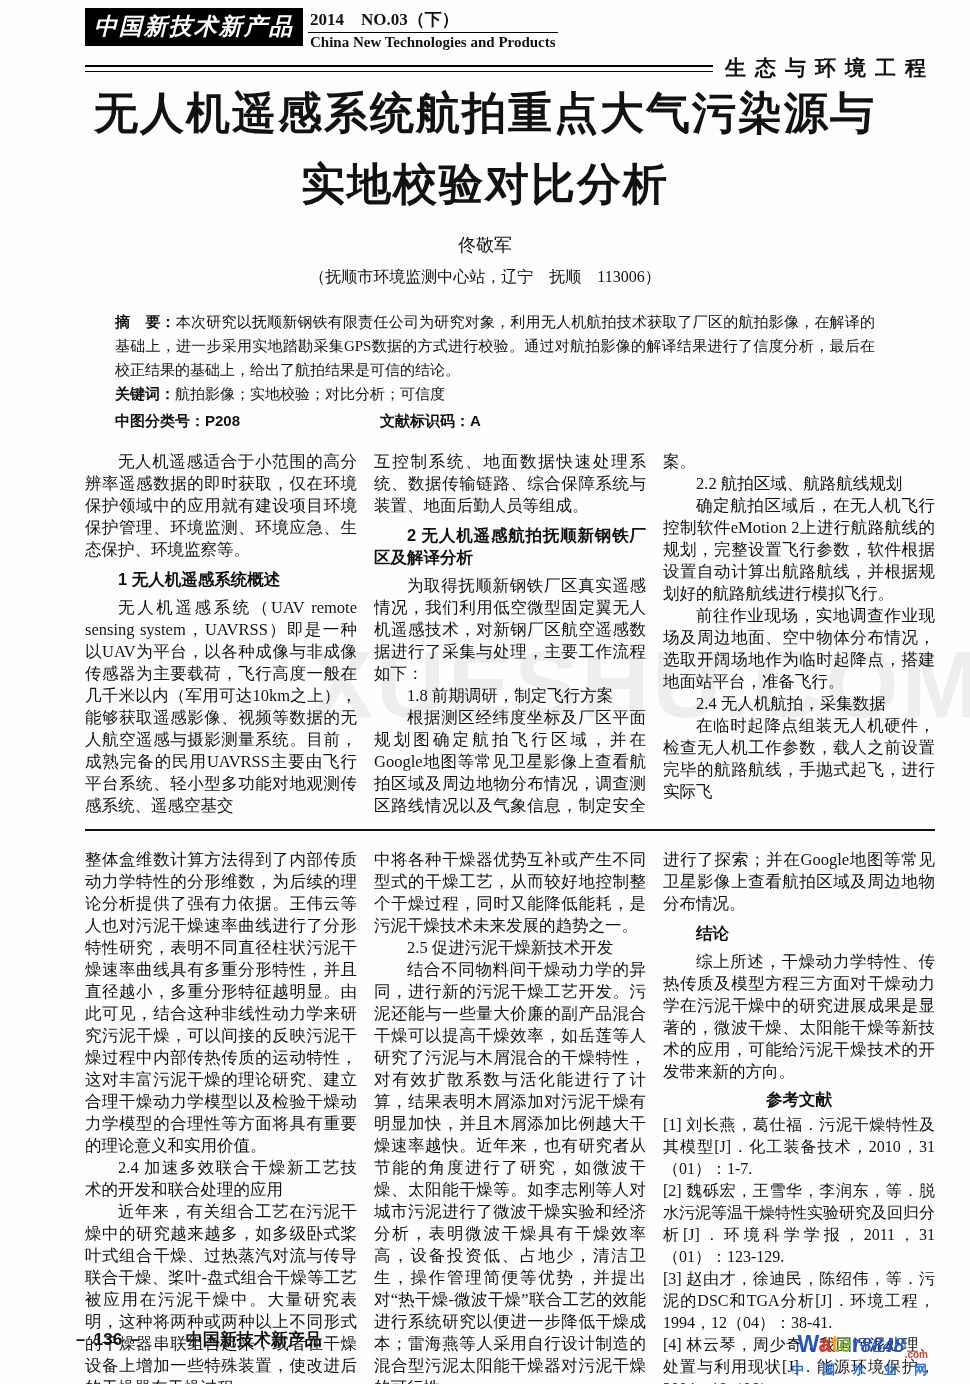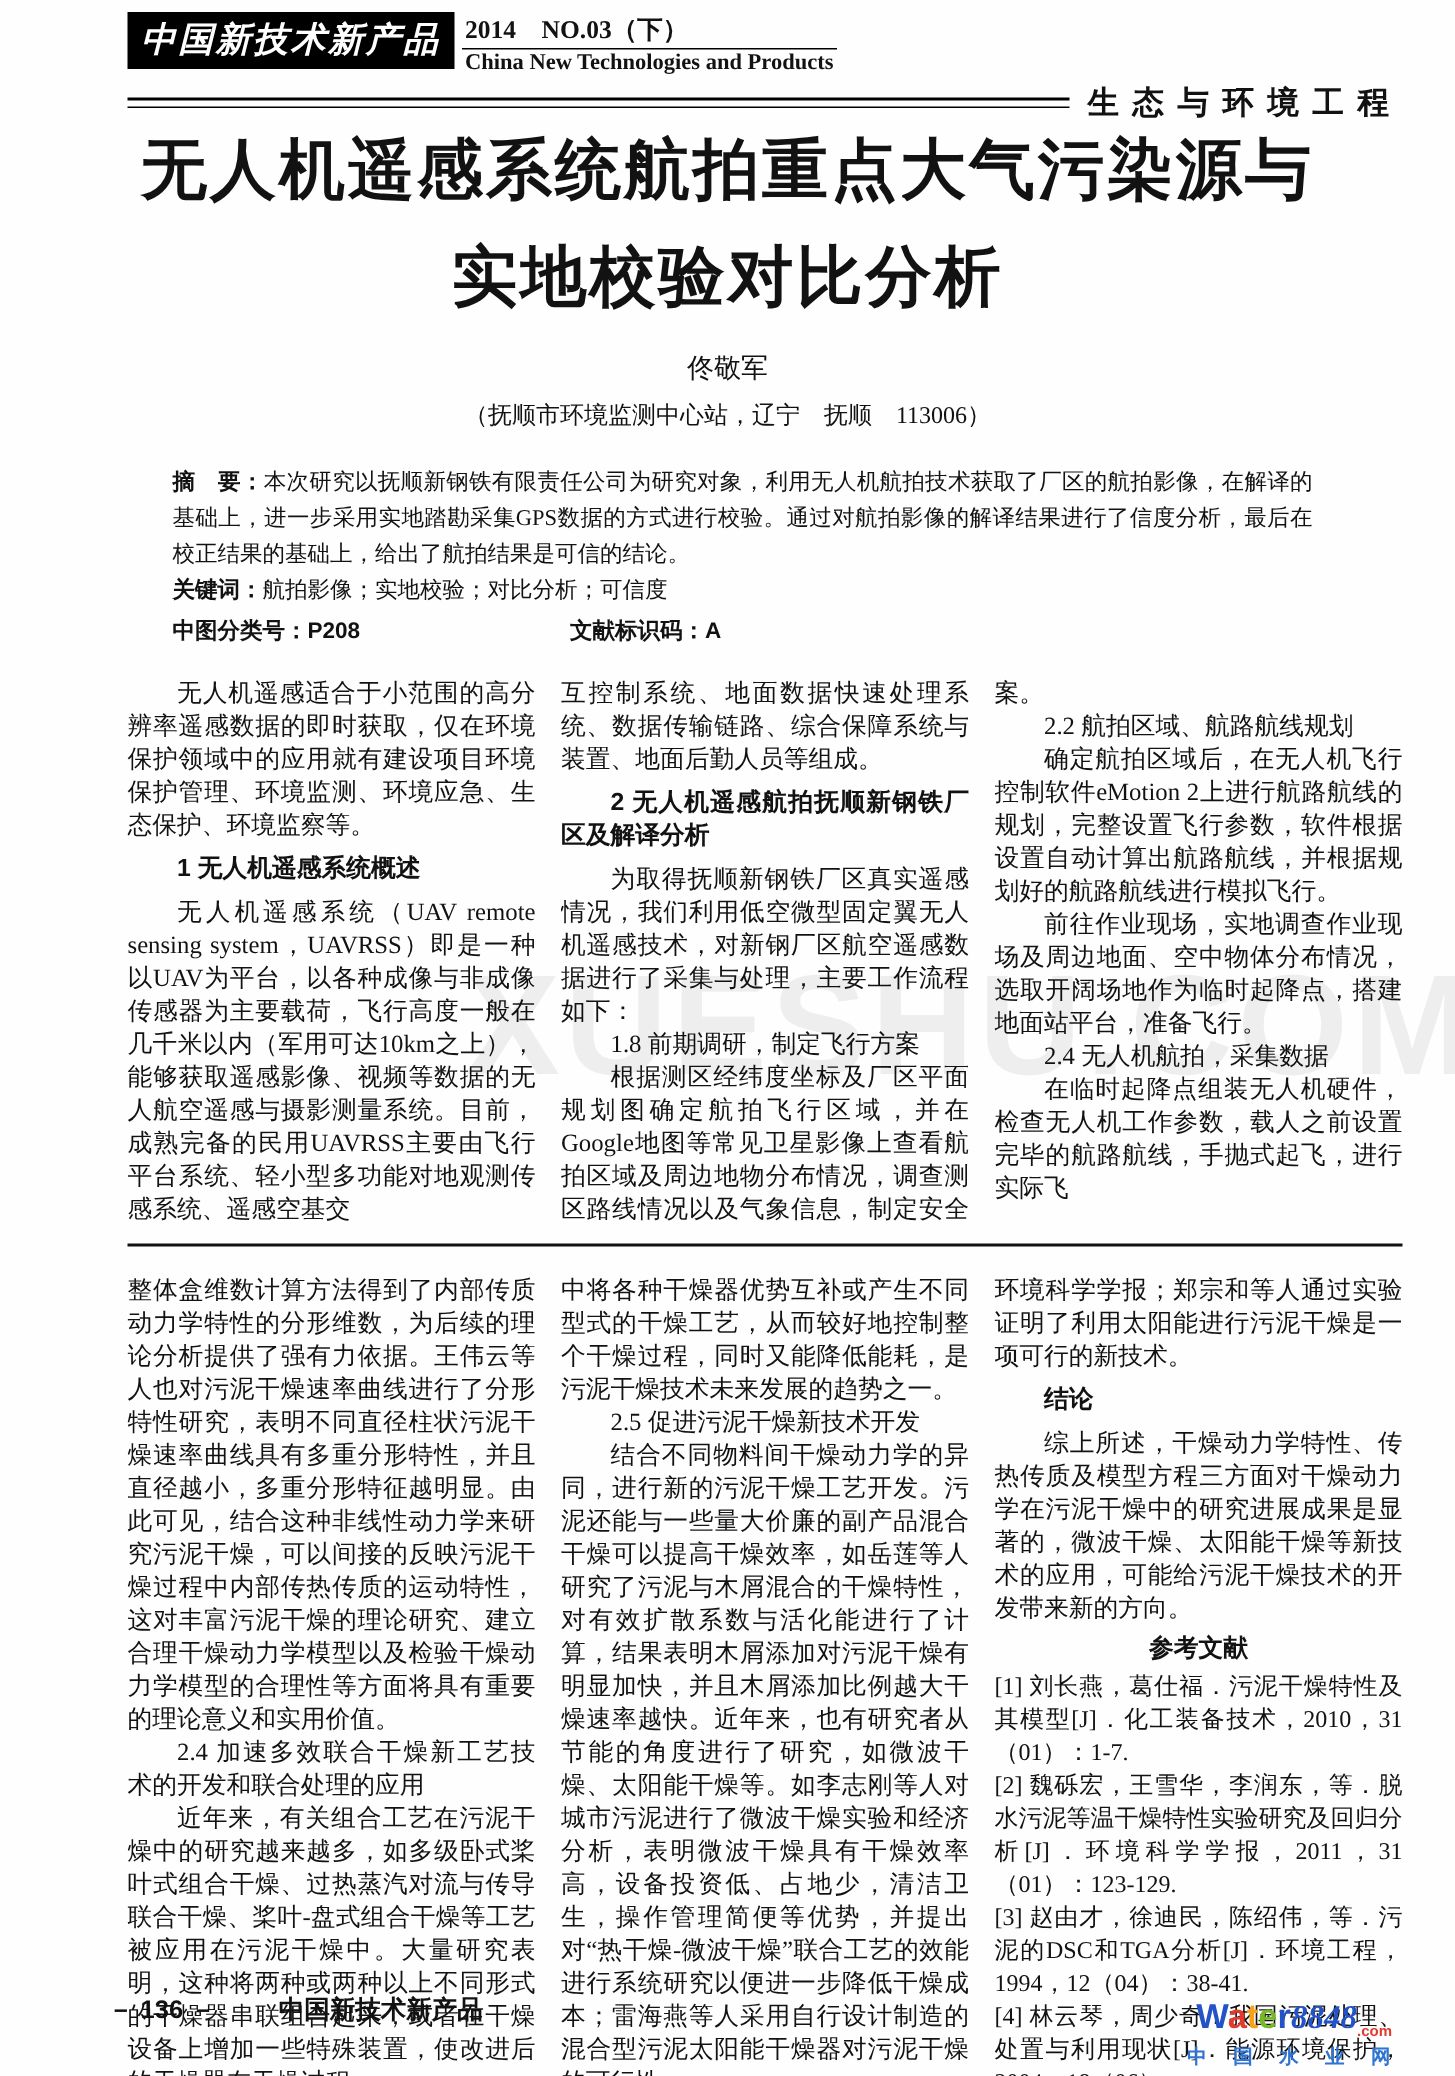--- a/index.html
+++ b/index.html
@@ -148,21 +148,21 @@
       <p class="cont">整体盒维数计算方法得到了内部传质动力学特性的分形维数，为后续的理论分析提供了强有力依据。王伟云等人也对污泥干燥速率曲线进行了分形特性研究，表明不同直径柱状污泥干燥速率曲线具有多重分形特性，并且直径越小，多重分形特征越明显。由此可见，结合这种非线性动力学来研究污泥干燥，可以间接的反映污泥干燥过程中内部传热传质的运动特性，这对丰富污泥干燥的理论研究、建立合理干燥动力学模型以及检验干燥动力学模型的合理性等方面将具有重要的理论意义和实用价值。</p>
       <div class="h2">2.4 加速多效联合干燥新工艺技术的开发和联合处理的应用</div>
       <p>近年来，有关组合工艺在污泥干燥中的研究越来越多，如多级卧式桨叶式组合干燥、过热蒸汽对流与传导联合干燥、桨叶-盘式组合干燥等工艺被应用在污泥干燥中。大量研究表明，这种将两种或两种以上不同形式的干燥器串联组合起来，或者在干燥设备上增加一些特殊装置，使改进后的干燥器在干燥过程</p>
     </div>
     <div class="col col-b">
       <p class="cont">中将各种干燥器优势互补或产生不同型式的干燥工艺，从而较好地控制整个干燥过程，同时又能降低能耗，是污泥干燥技术未来发展的趋势之一。</p>
       <div class="h2">2.5 促进污泥干燥新技术开发</div>
       <p>结合不同物料间干燥动力学的异同，进行新的污泥干燥工艺开发。污泥还能与一些量大价廉的副产品混合干燥可以提高干燥效率，如岳莲等人研究了污泥与木屑混合的干燥特性，对有效扩散系数与活化能进行了计算，结果表明木屑添加对污泥干燥有明显加快，并且木屑添加比例越大干燥速率越快。近年来，也有研究者从节能的角度进行了研究，如微波干燥、太阳能干燥等。如李志刚等人对城市污泥进行了微波干燥实验和经济分析，表明微波干燥具有干燥效率高，设备投资低、占地少，清洁卫生，操作管理简便等优势，并提出对“热干燥-微波干燥”联合工艺的效能进行系统研究以便进一步降低干燥成本；雷海燕等人采用自行设计制造的混合型污泥太阳能干燥器对污泥干燥的可行性</p>
     </div>
     <div class="col col-b">
-      <p class="cont">环境科学学报；郑宗和等人通过实验证明了利用太阳能进行污泥干燥是一项可行的新技术。</p>
+      <p class="cont">进行了探索；并在Google地图等常见卫星影像上查看航拍区域及周边地物分布情况。</p>
       <div class="h1">结论</div>
       <p>综上所述，干燥动力学特性、传热传质及模型方程三方面对干燥动力学在污泥干燥中的研究进展成果是显著的，微波干燥、太阳能干燥等新技术的应用，可能给污泥干燥技术的开发带来新的方向。</p>
       <div class="h1 refs-title">参考文献</div>
       <p class="ref">[1] 刘长燕，葛仕福．污泥干燥特性及其模型[J]．化工装备技术，2010，31（01）：1-7.</p>
       <p class="ref">[2] 魏砾宏，王雪华，李润东，等．脱水污泥等温干燥特性实验研究及回归分析[J]．环境科学学报，2011，31（01）：123-129.</p>
       <p class="ref">[3] 赵由才，徐迪民，陈绍伟，等．污泥的DSC和TGA分析[J]．环境工程，1994，12（04）：38-41.</p>
       <p class="ref">[4] 林云琴，周少奇．我国污泥处理、处置与利用现状[J]．能源环境保护，2004，18（06）．</p>
     </div>
   </div>
 

